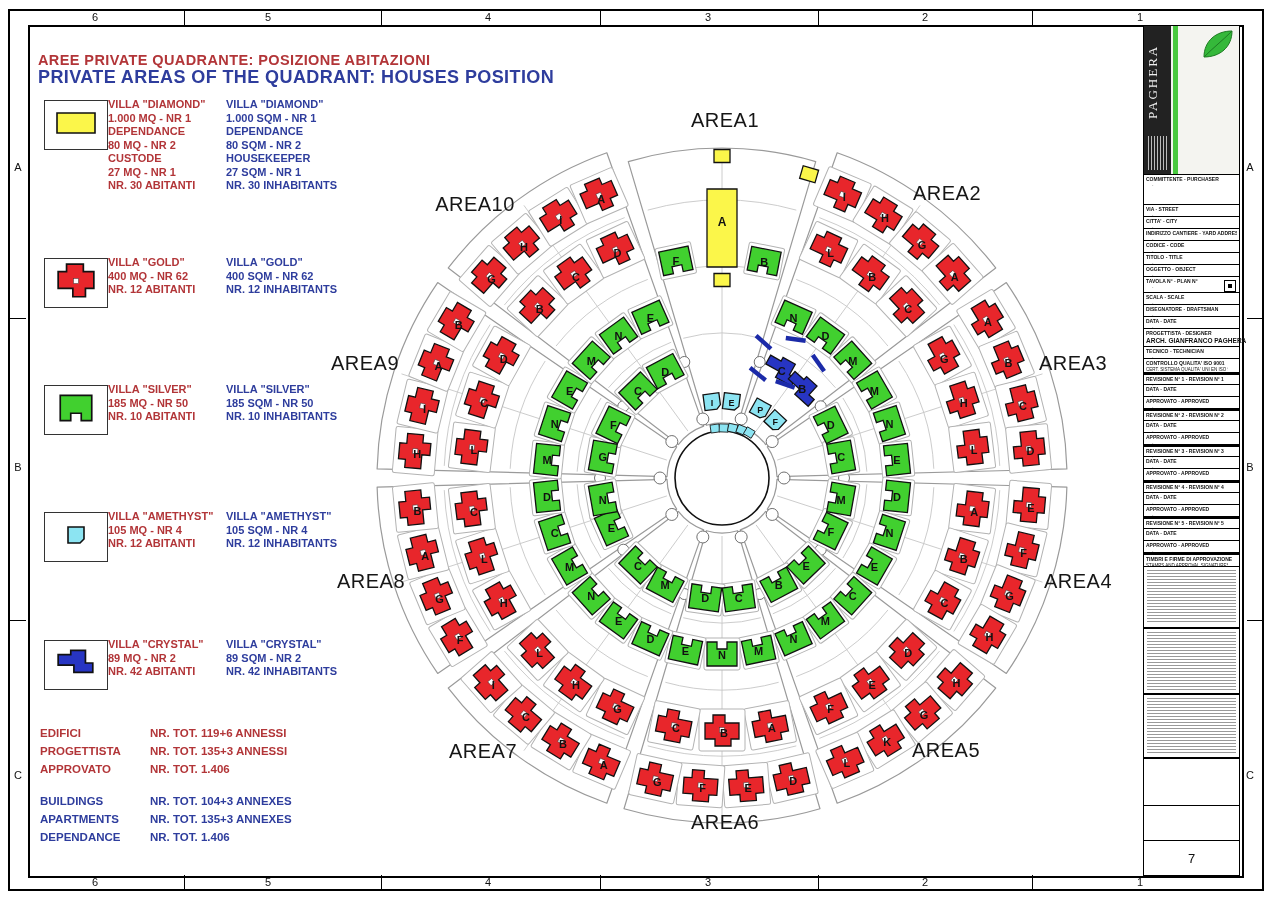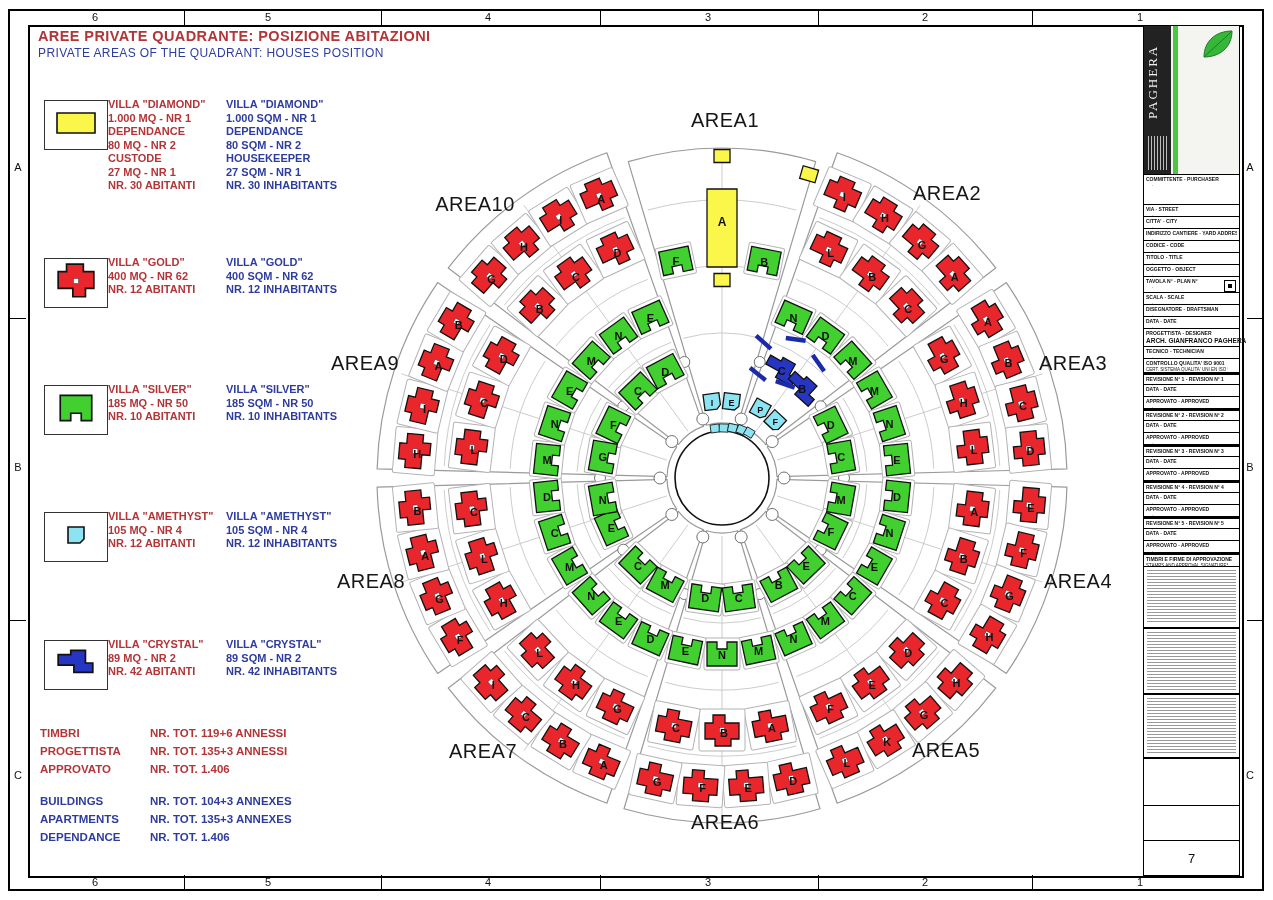--- a/index.html
+++ b/index.html
@@ -7,21 +7,21 @@
   .outer-border{position:absolute;left:8px;top:9px;right:9px;bottom:9px;border:2px solid #000;}
   .inner-frame{position:absolute;left:28px;top:25px;width:1212px;height:849px;border:2px solid #000;background:#fff;}
   .ruler-num{position:absolute;font-size:11px;color:#111;transform:translate(-50%,-50%);}
   .ruler-letter{position:absolute;font-size:11px;color:#111;transform:translate(-50%,-50%);}
   .tick-v{position:absolute;width:1px;height:15px;background:#000;top:10px;}
   .tick-v.bot{top:auto;bottom:10px;}
   .tick-h{position:absolute;height:1px;width:16px;background:#000;left:10px;}
   .tick-h.right{left:auto;right:10px;}
   .titles{position:absolute;left:38px;top:28px;line-height:17px;}
   .title-it{font-size:14.5px;font-weight:bold;letter-spacing:.4px;}
-  .title-en{font-size:12px;font-weight:normal;letter-spacing:.4px;}
+  .title-en{font-size:18px;font-weight:bold;letter-spacing:.4px;}
   .legend-item{position:absolute;left:44px;}
   .swatch-box{position:absolute;left:0;top:2px;width:62px;height:48px;border:1.6px solid #333;background:#fff;display:flex;align-items:center;justify-content:center;}
   .leg-col{position:absolute;top:0;font-size:11px;font-weight:bold;line-height:13.5px;white-space:pre-line;}
   .leg-it{left:64px;width:115px;}
   .leg-en{left:182px;width:130px;}
   .stats-row{position:absolute;font-size:11.5px;font-weight:bold;line-height:18px;}
   .stats-label{position:absolute;left:0;}
   .stats-value{position:absolute;left:110px;white-space:nowrap;}
   #map{position:absolute;left:0;top:0;z-index:0;}
   .overlay{z-index:2;}
@@ -824,21 +824,21 @@
       <div class="tick-v bot" style="left: 818px;"></div>
       <div class="tick-v" style="left: 1032px;"></div>
       <div class="tick-v bot" style="left: 1032px;"></div>
       <div class="tick-h" style="top: 318px;"></div>
       <div class="tick-h right" style="top: 318px;"></div>
       <div class="tick-h" style="top: 620px;"></div>
       <div class="tick-h right" style="top: 620px;"></div>
     </div>
 
   <div class="titles overlay">
-    <div class="title-it" style="color: rgb(178, 53, 56);">AREE PRIVATE QUADRANTE: POSIZIONE ABITAZIONI</div>
+    <div class="title-it" style="color: rgb(178, 53, 56); margin-top: 24px;">AREE PRIVATE QUADRANTE: POSIZIONE ABITAZIONI</div>
     <div class="title-en" style="color: rgb(46, 61, 157);">PRIVATE AREAS OF THE QUADRANT: HOUSES POSITION</div>
   </div>
 
   <div id="legend" class="overlay">
     <div class="legend-item" style="top: 98px;">
       <div class="swatch-box">
           <span class="sw"><svg width="56" height="42" viewBox="-28 -21 56 42">
               <path d="M-19,-10 L19,-10 L19,10 L-19,10 Z" fill="#fbf64a" stroke="#111" stroke-width="1.6" transform="scale(1)"></path>
             </svg></span>
         </div>
@@ -907,21 +907,21 @@
 89 MQ - NR 2
 NR. 42 ABITANTI</div>
       <div class="leg-col leg-en" style="color: rgb(46, 61, 157);">VILLA "CRYSTAL"
 89 SQM - NR 2
 NR. 42 INHABITANTS</div>
     </div>
   </div>
 
   <div id="stats" class="overlay">
     <div class="stats-row" style="top: 724px; color: rgb(178, 53, 56); left: 40px;">
-      <span class="stats-label">TIMBRI</span>
+      <span class="stats-label">EDIFICI</span>
       <span class="stats-value">NR. TOT. 119+6 ANNESSI</span>
     </div>
     <div class="stats-row" style="top: 742px; color: rgb(178, 53, 56); left: 40px;">
       <span class="stats-label">PROGETTISTA</span>
       <span class="stats-value">NR. TOT. 135+3 ANNESSI</span>
     </div>
     <div class="stats-row" style="top: 760px; color: rgb(178, 53, 56); left: 40px;">
       <span class="stats-label">APPROVATO</span>
       <span class="stats-value">NR. TOT. 1.406</span>
     </div>

